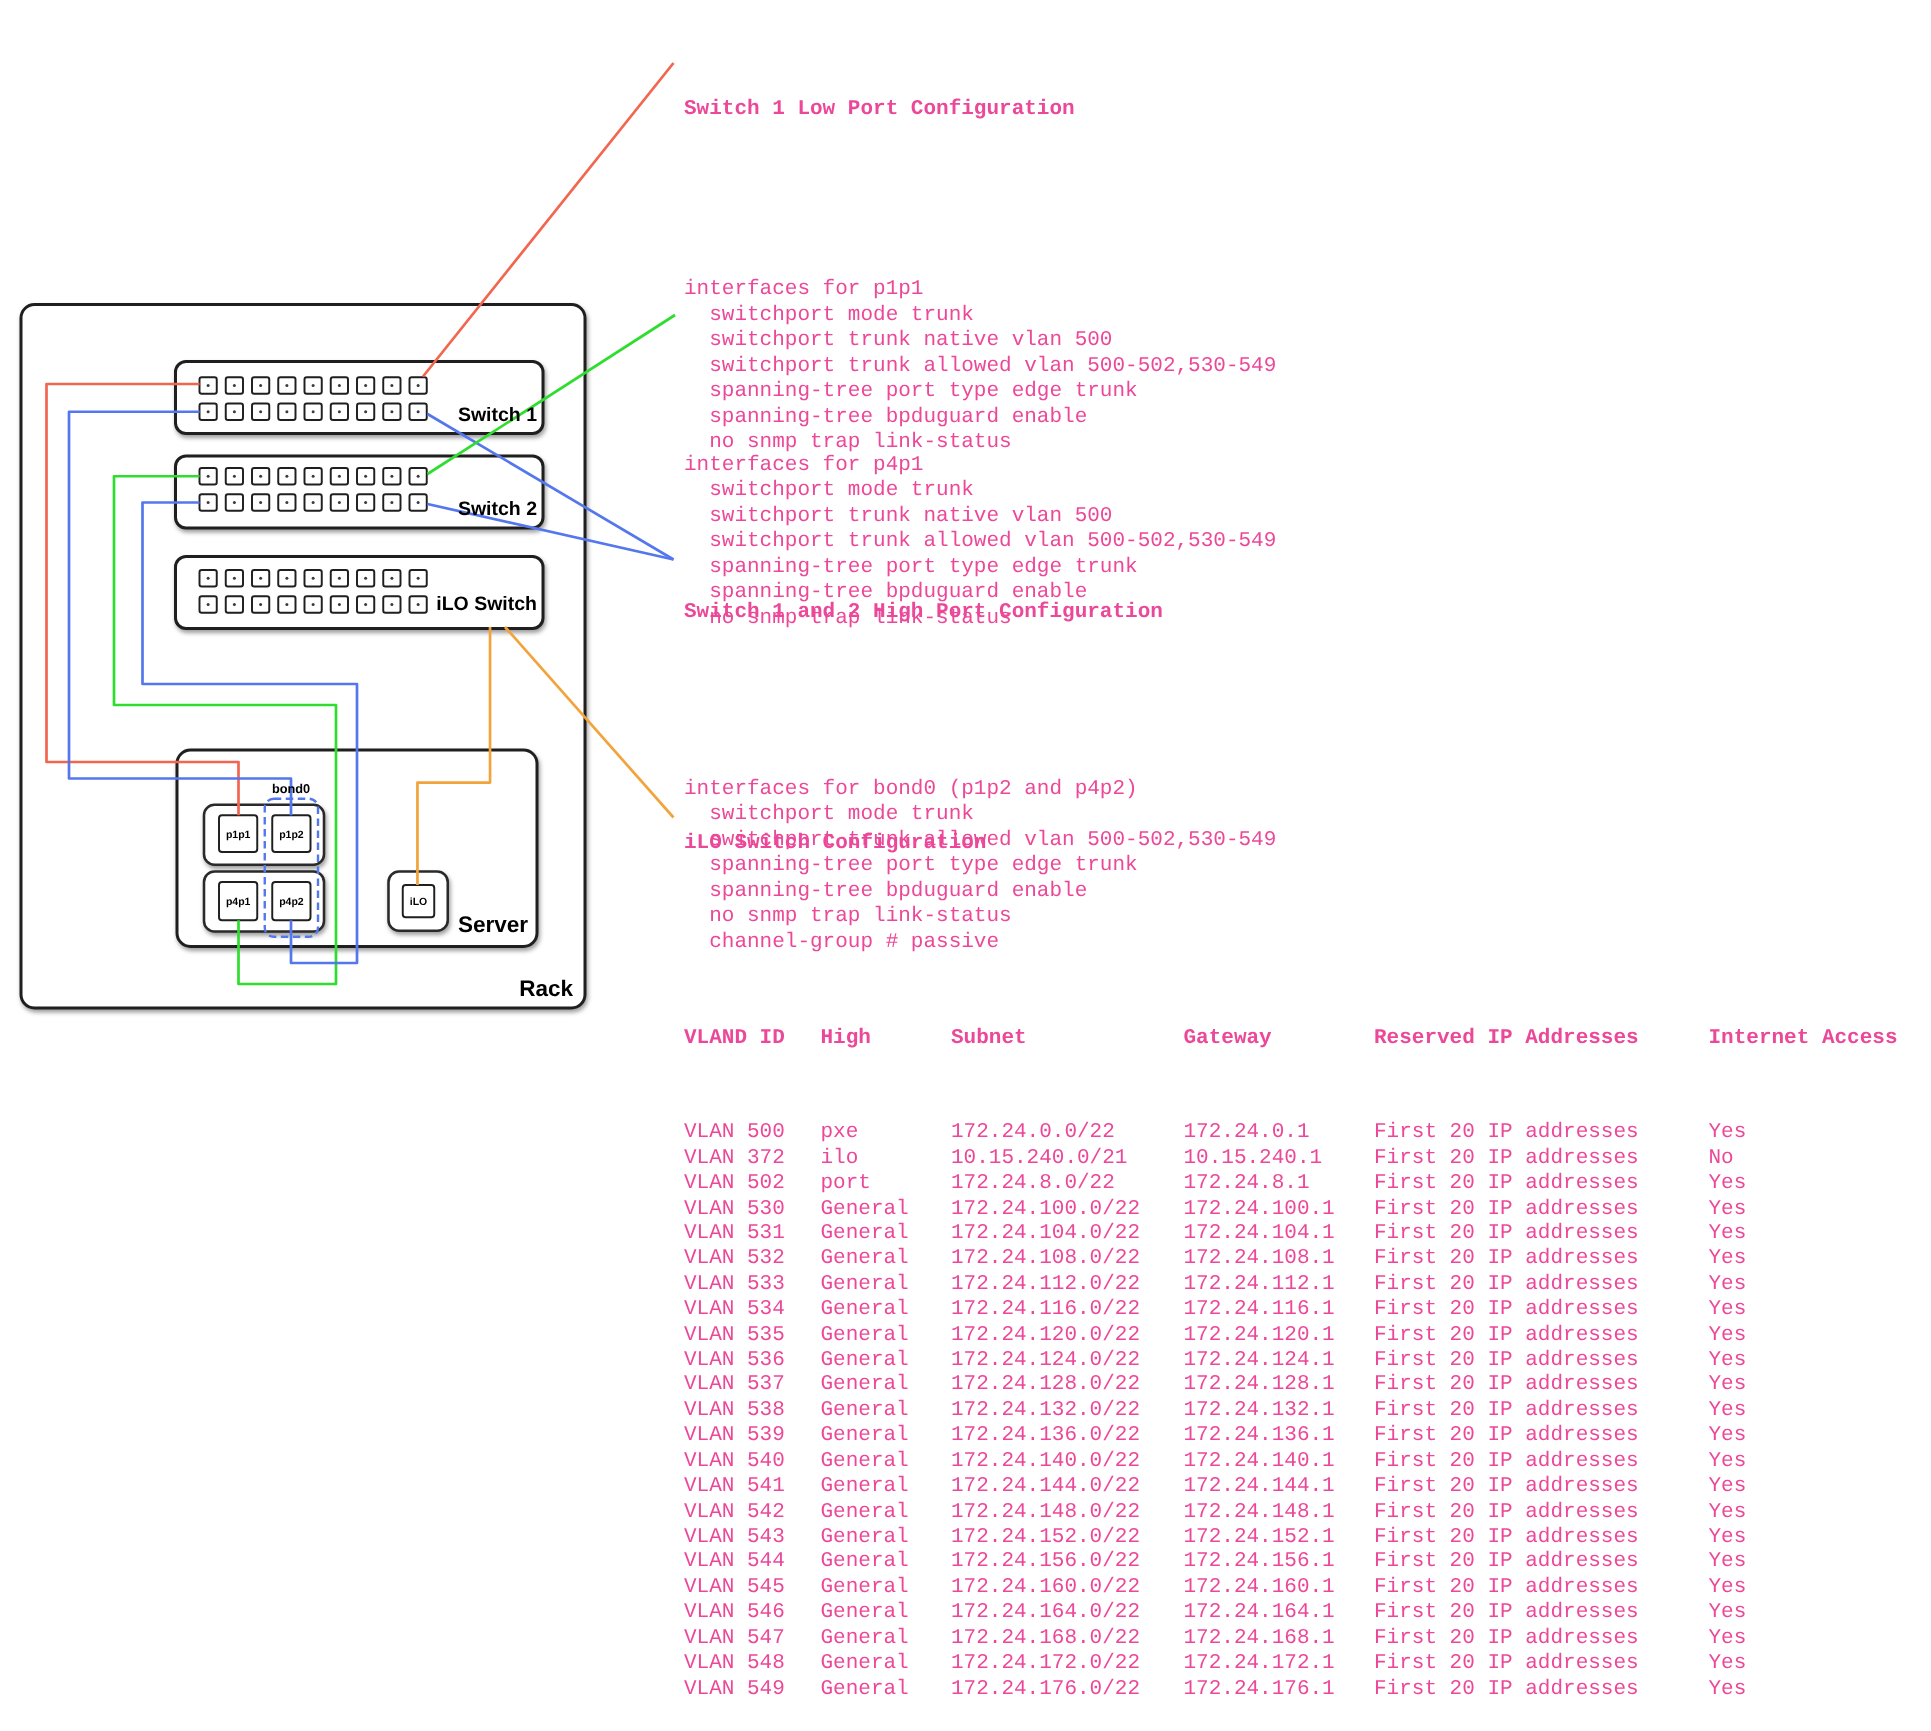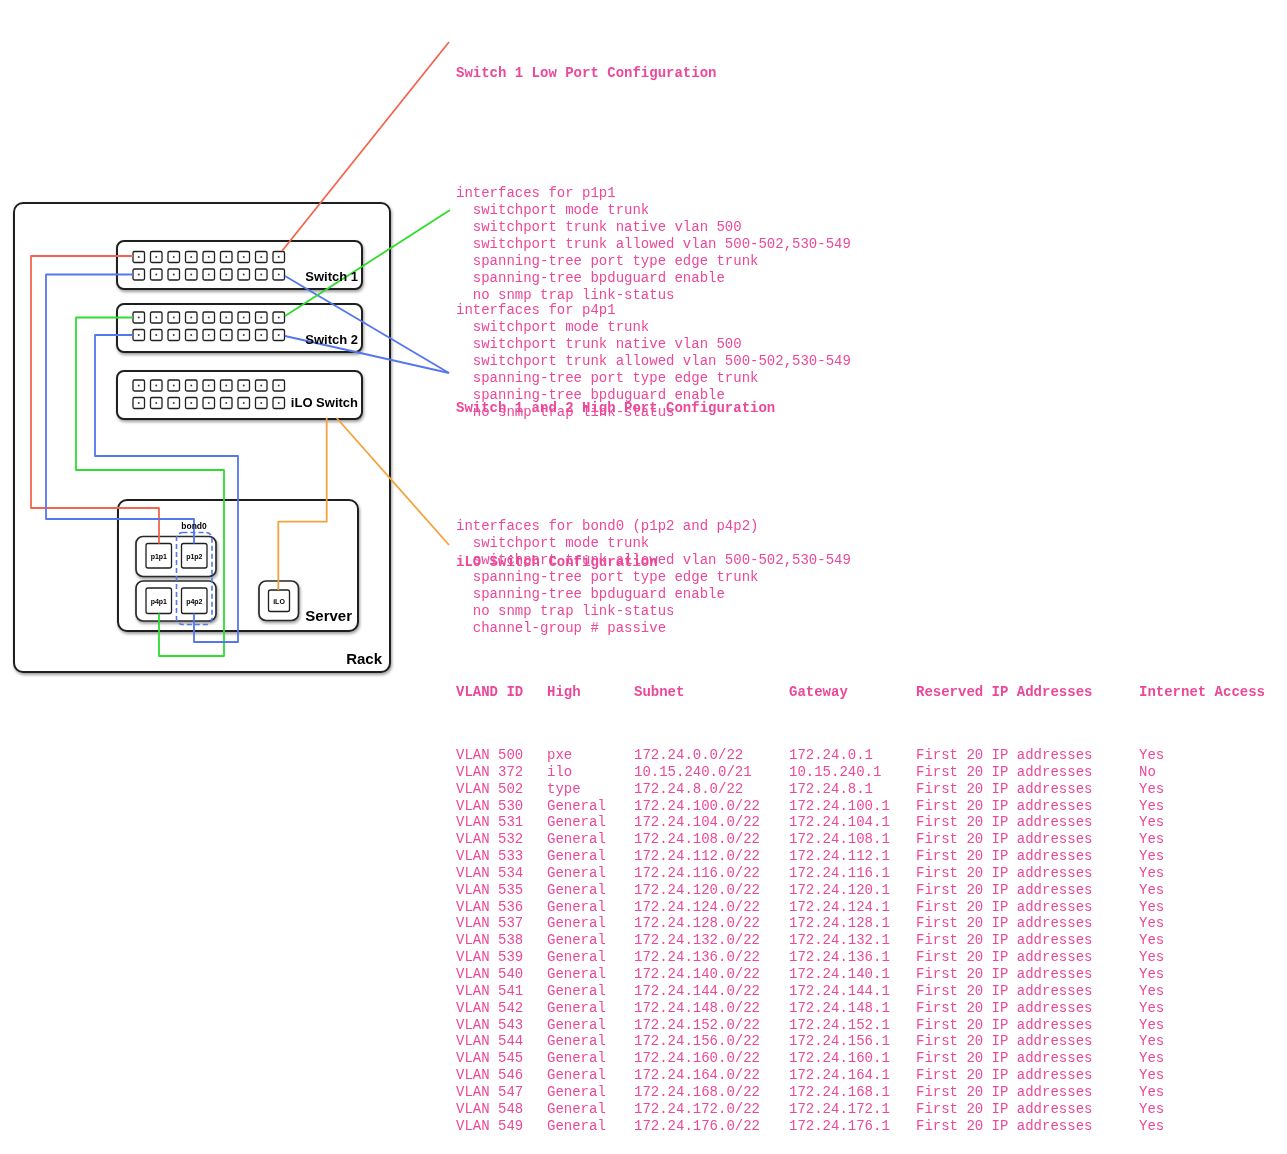--- a/index.html
+++ b/index.html
@@ -252,21 +252,21 @@
       <div class="vrow">
       <span>VLAN 372</span>
       <span>ilo</span>
       <span>10.15.240.0/21</span>
       <span>10.15.240.1</span>
       <span>First 20 IP addresses</span>
       <span>No</span>
     </div>
       <div class="vrow">
       <span>VLAN 502</span>
-      <span>type</span>
+      <span>port</span>
       <span>172.24.8.0/22</span>
       <span>172.24.8.1</span>
       <span>First 20 IP addresses</span>
       <span>Yes</span>
     </div>
       <div class="vrow">
       <span>VLAN 530</span>
       <span>General</span>
       <span>172.24.100.0/22</span>
       <span>172.24.100.1</span>

